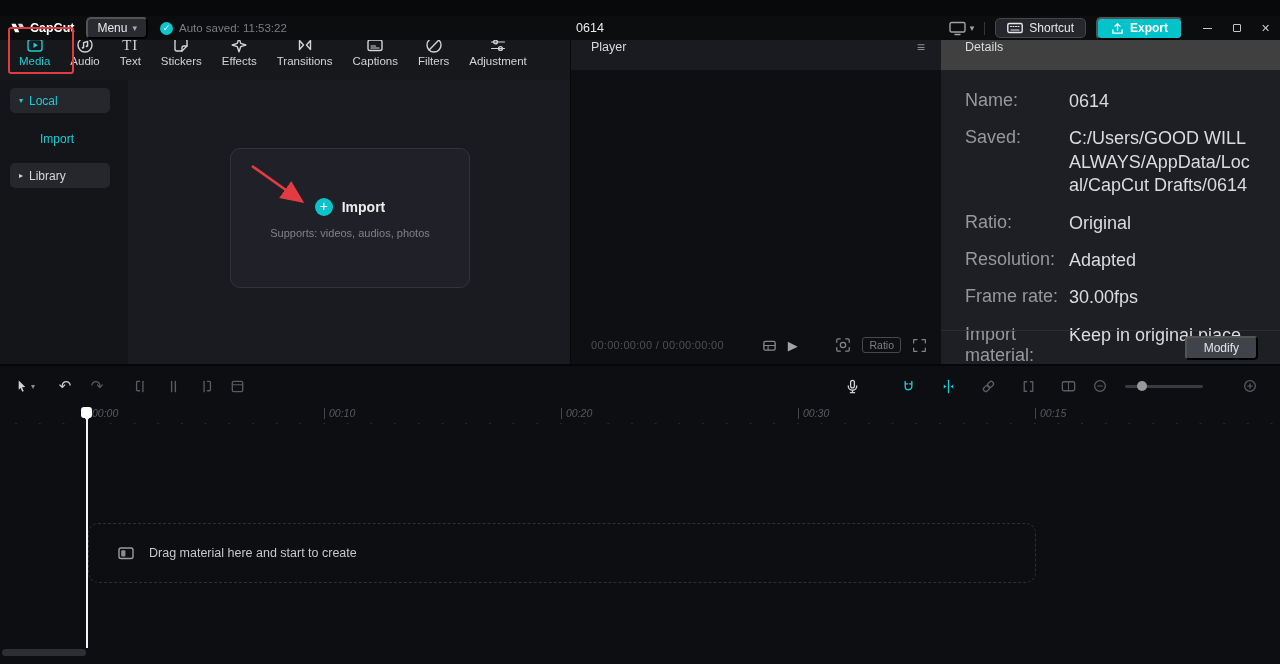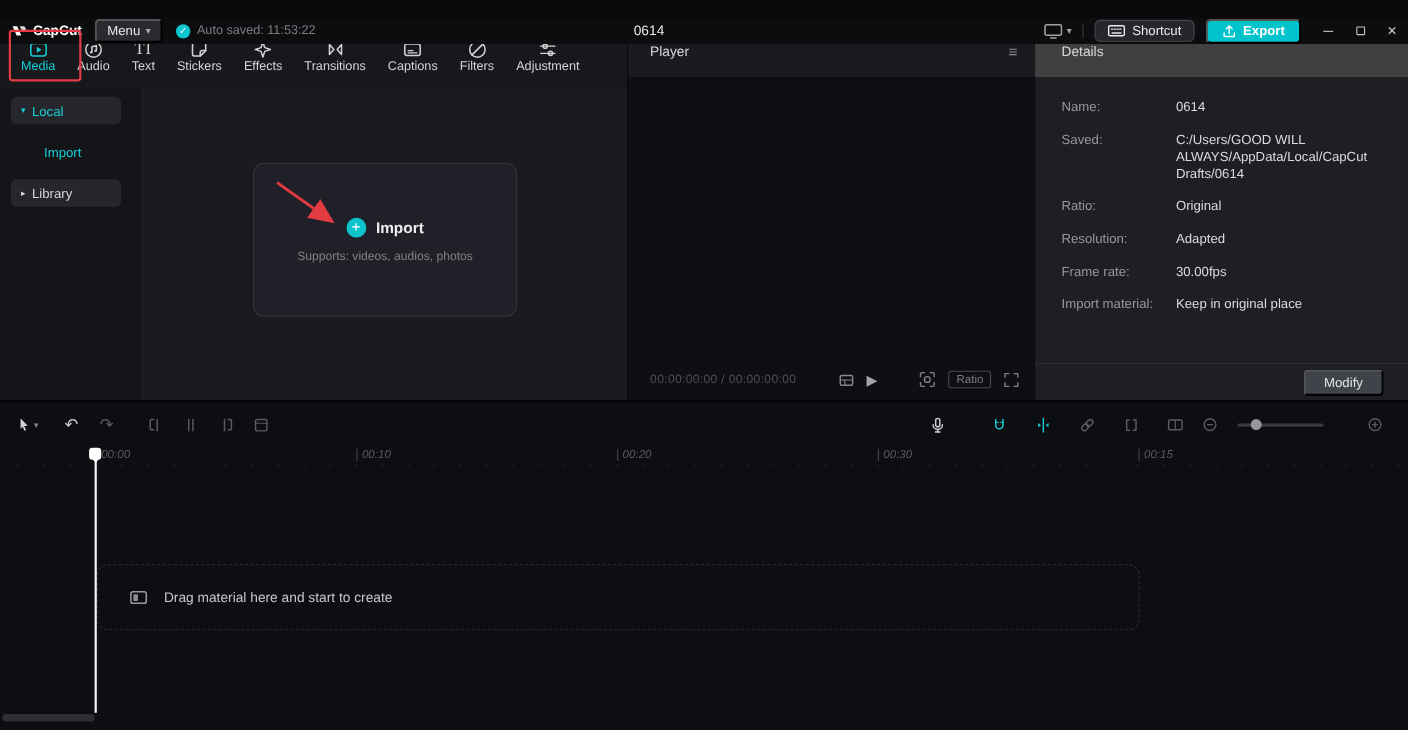--- a/index.html
+++ b/index.html
@@ -64,21 +64,21 @@
   .player-controls { position:absolute; left:0; right:0; bottom:0; height:38px; display:flex; align-items:center; padding:0 14px 0 20px; gap:11px; color:#85868a; }
   .timecode { font-size:11px; color:#4e4f54; letter-spacing:.3px; white-space:nowrap; }
   .pc-spacer { flex:1; }
   .play-glyph { color:#a3a4a8; font-size:13px; }
   .ratio-btn { border:1px solid #47484e; border-radius:3px; padding:1px 6px; font-size:10.5px; color:#7d7e83; }
 
   
   .details-panel { position:absolute; left:941px; top:24px; width:339px; height:340px; background:#1e1f25; }
   .details-header { height:46px; background:#404040; display:flex; align-items:center; padding-left:24px; font-size:12.5px; color:#d8d9db; }
   .details-fields { padding:20px 24px 0; }
-  .field-row { display:flex; margin-bottom:14px; font-size:12px; }
+  .field-row { display:flex; margin-bottom:14px; font-size:18px; }
   .field-label { width:104px; color:#97989d; flex-shrink:0; }
   .field-value { color:#dadbdd; width:200px; word-break:break-word; line-height:1.3; }
   .details-footer { position:absolute; left:0; right:0; bottom:0; height:34px; border-top:1px solid #2c2d33; display:flex; align-items:center; justify-content:flex-end; padding-right:22px; }
   .modify-btn { background:#41434b; border-radius:4px; padding:3px 17px; font-size:12px; color:#e3e4e6; }
 
   
   .timeline { position:absolute; left:0; top:364px; width:1280px; height:300px; background:#0d0e11; border-top:2px solid #050607; }
   .tl-toolbar { height:40px; display:flex; align-items:center; padding:0 14px; }
   .tool-btn { width:32px; height:26px; display:flex; align-items:center; justify-content:center; color:#c9cacd; }
   .tool-btn.dim { color:#5b5c62; }
@@ -94,21 +94,21 @@
   .zoom-thumb { position:absolute; left:12px; top:-3.5px; width:10px; height:10px; border-radius:50%; background:#97989c; }
   .tl-ruler { position:relative; height:18px;
     background-image:radial-gradient(circle, #26272d 1px, transparent 1.3px);
     background-size:23.7px 18px; background-position:99px 9px; background-repeat:repeat-x; }
   .ruler-tick { position:absolute; top:2px; display:flex; gap:4px; align-items:flex-start;font-style:italic; }
   .ruler-tick i { width:1px; height:11px; background:#45464c; display:block; }
   .ruler-tick b { font-weight:normal; font-size:10.5px; color:#595a60; line-height:11px; }
   .playhead-line { position:absolute; left:86px; top:50px; width:2px; height:232px; background:#f2f3f5; z-index:5; }
   .playhead-head { position:absolute; left:81px; top:41px; width:11px; height:11px; background:#ffffff; border-radius:3px; z-index:6; }
   .playhead-head::after { content:""; position:absolute; left:2.5px; top:10px; width:0; height:0; border:3px solid transparent; border-top:4px solid #ffffff; }
-  .dropzone { position:absolute; left:88px; top:147px; width:948px; height:60px; border:1.5px dashed #2e2f36; border-radius:10px; display:flex; align-items:center; gap:14px; padding-left:28px; color:#c6c7ca; font-size:12.5px; }
+  .dropzone { position:absolute; left:88px; top:157px; width:948px; height:60px; border:1.5px dashed #2e2f36; border-radius:10px; display:flex; align-items:center; gap:14px; padding-left:28px; color:#c6c7ca; font-size:12.5px; }
   .dropzone .icon { color:#9a9b9f; }
   .h-scrollbar { position:absolute; left:2px; bottom:8px; width:84px; height:7px; background:#2e2f35; border-radius:4px; }
 </style>
 </head>
 <body>
 
 <header class="titlebar">
   <div class="tb-left">
     <div class="logo">
       <span class="icon">

